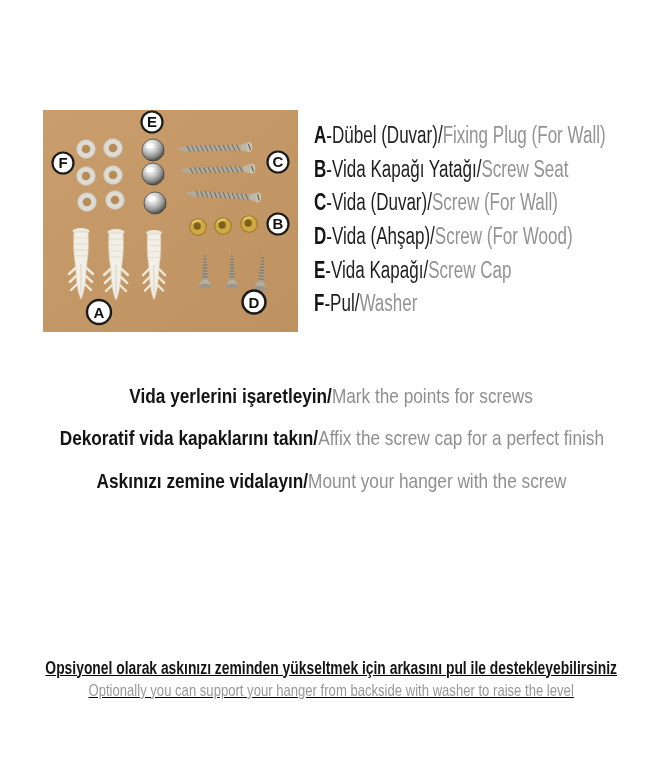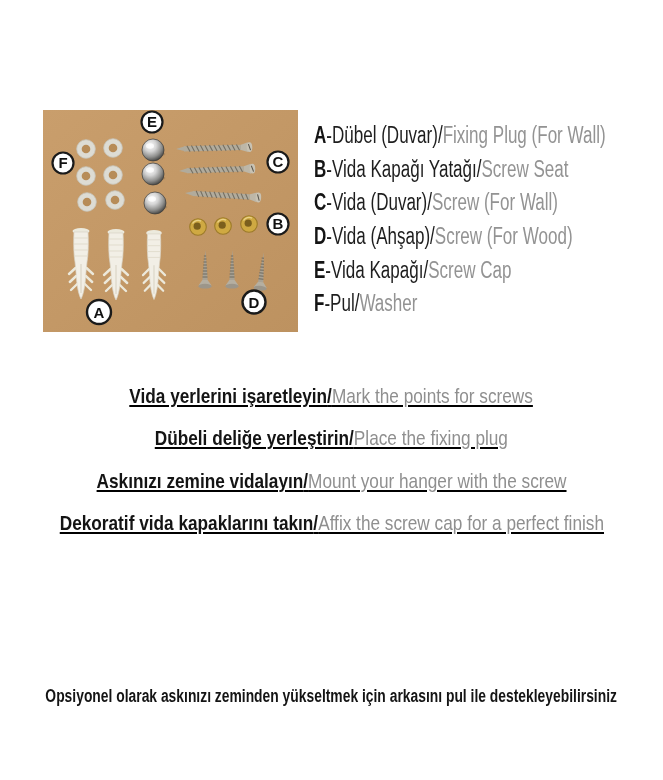--- a/index.html
+++ b/index.html
@@ -17,28 +17,28 @@
   .legend-row { height:33.6px; display:flex; align-items:center; white-space:nowrap; }
   .squeeze-l { display:inline-block; transform:scaleX(0.74); transform-origin:left center;
                font-size:23px; line-height:1; }
   .letter { font-weight:700; color:#141414; }
   .blk    { font-weight:400; color:#1e1e1e; }
   .gray   { font-weight:400; color:#939393; }
 
   
   .instructions { position:absolute; left:0; right:0; top:374px; }
   .instr-line { height:42.5px; display:flex; justify-content:center; align-items:center;
-                white-space:nowrap;text-decoration:underline; }
+                white-space:nowrap; }
   .squeeze-c { display:inline-block; transform:scaleX(0.82); transform-origin:center;
                font-size:21px; line-height:1; }
   .tr-bold { font-weight:700; color:#141414; }
   .en-gray { font-weight:400; color:#8f8f8f; }
 
   
-  .note { position:absolute; left:0; right:0; top:684px; }
+  .note { position:absolute; left:0; right:0; top:656px;text-decoration:underline; }
   .note-line { height:23px; display:flex; justify-content:center; align-items:center;
                white-space:nowrap; }
   .squeeze-n { display:inline-block; transform:scaleX(0.77); transform-origin:center; line-height:1; }
   .note-tr { font-size:18px; font-weight:700; color:#141414; }
   .note-en { font-size:17px; font-weight:400; color:#989898; }
 </style>
 </head>
 <body>
 
 <div class="canvas">
@@ -190,29 +190,29 @@
     <div class="legend-row">
         <span class="squeeze-l"><span class="letter">F</span><span class="blk">-</span><span class="blk">Pul</span><span class="blk">/</span><span class="gray">Washer</span></span>
       </div>
   </div>
 
   <div class="instructions">
     <div class="instr-line">
         <span class="squeeze-c"><span class="tr-bold">Vida yerlerini işaretleyin</span><span class="tr-bold">/</span><span class="en-gray">Mark the points for screws</span></span>
       </div>
     <div class="instr-line">
-        <span class="squeeze-c"><span class="tr-bold">Dübeli deliğe yerleştirin</span><span class="tr-bold">/</span><span class="en-gray">Place the fixing plug</span></span>
+        <span class="squeeze-c"><span class="tr-bold">Dekoratif vida kapaklarını takın</span><span class="tr-bold">/</span><span class="en-gray">Affix the screw cap for a perfect finish</span></span>
       </div>
     <div class="instr-line">
         <span class="squeeze-c"><span class="tr-bold">Askınızı zemine vidalayın</span><span class="tr-bold">/</span><span class="en-gray">Mount your hanger with the screw</span></span>
-      </div>
-    <div class="instr-line">
-        <span class="squeeze-c"><span class="tr-bold">Dekoratif vida kapaklarını takın</span><span class="tr-bold">/</span><span class="en-gray">Affix the screw cap for a perfect finish</span></span>
       </div>
   </div>
 
   <div class="note">
     <div class="note-line">
         <span class="squeeze-n note-tr">Opsiyonel olarak askınızı zeminden yükseltmek için arkasını pul ile destekleyebilirsiniz</span>
       </div>
+    <div class="note-line">
+        <span class="squeeze-n note-en">Optionally you can support your hanger from backside with washer to raise the level</span>
+      </div>
   </div>
 
 </div>
 
 </body></html>

